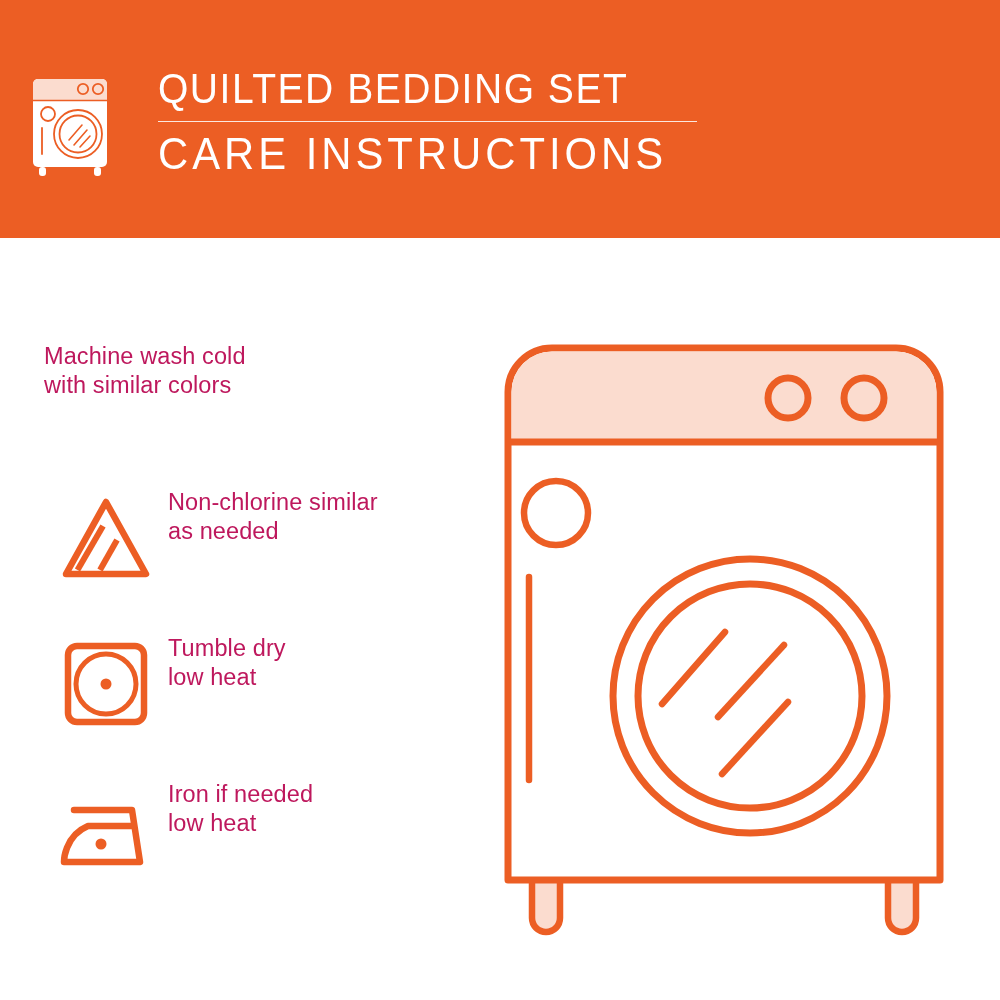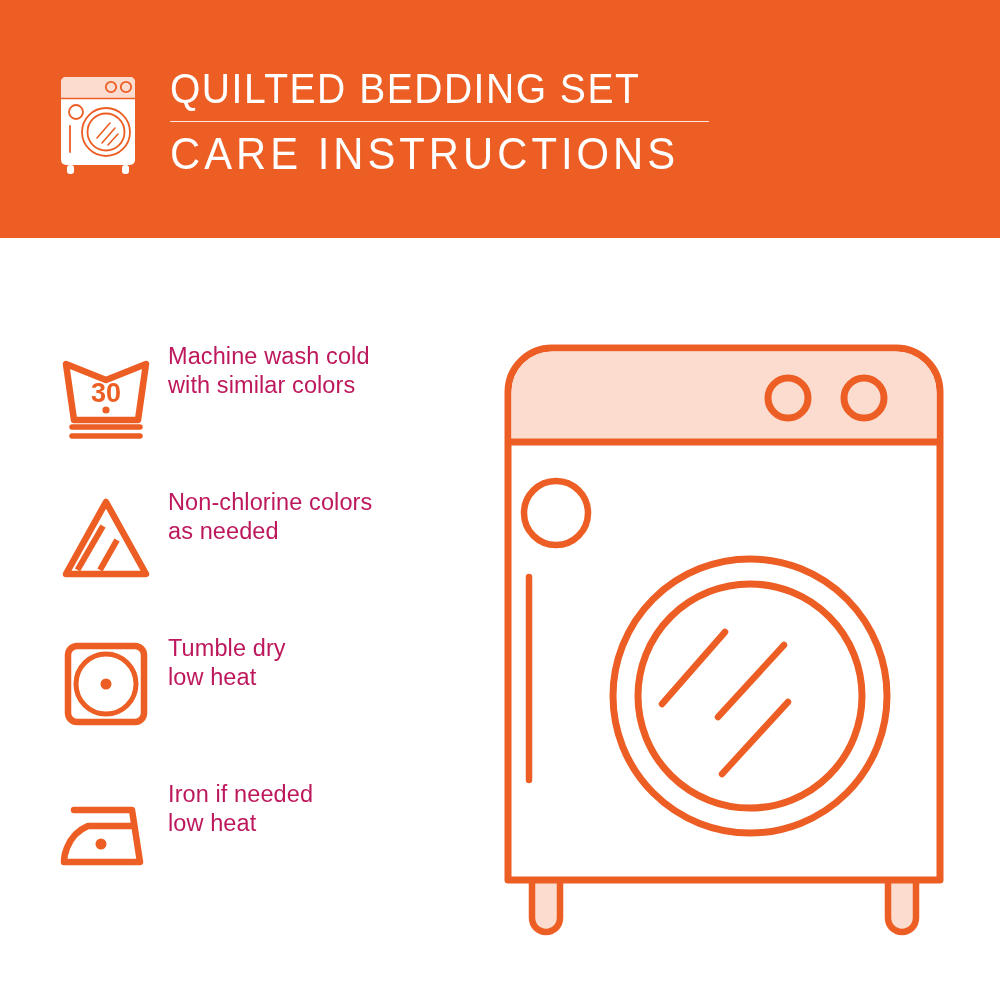--- a/index.html
+++ b/index.html
@@ -18,24 +18,25 @@
   
   #header-band {
     position: absolute;
     left: 0; top: 0;
     width: 1000px;
     height: 238px;
     background: #EC5E24;
   }
   #header-inner {
     position: absolute;
-    left: 56px;
+    left: 28px;
     top: 66px;
     display: flex;
-    align-items: center;
+    align-items: flex-end;
+    gap: 16px;
   }
   #header-logo {
     width: 96px;
     height: 104px;
     flex: 0 0 auto;
     margin-right: 18px;
     margin-top: 4px;
   }
   #header-text-block {
     display: flex;
@@ -145,45 +146,36 @@
       <div id="title-divider"></div>
       <div id="title-line-2">CARE INSTRUCTIONS</div>
     </div>
 
   </div>
 </div>
 
 <div id="instructions">
 
   <div class="instruction-row">
-    <div class="instruction-icon">
-      <svg viewBox="0 0 104 96" width="104" height="96" aria-hidden="true">
-        <path d="M12 20 L20 76 L84 76 L92 20 L52 36 Z" fill="none" stroke="#EC5E24" stroke-width="6.5" stroke-linejoin="round" stroke-linecap="round"></path>
-        <text x="52" y="58" text-anchor="middle" font-family="Liberation Sans, sans-serif" font-size="27" font-weight="bold" fill="#EC5E24">30</text>
-        <circle cx="52" cy="66" r="3.6" fill="#EC5E24"></circle>
-        <line x1="18" y1="83" x2="86" y2="83" stroke="#EC5E24" stroke-width="5.5" stroke-linecap="round"></line>
-        <line x1="18" y1="92" x2="86" y2="92" stroke="#EC5E24" stroke-width="5.5" stroke-linecap="round"></line>
-      </svg>
-    </div>
     <div class="instruction-text">
       <span class="line">Machine wash cold</span>
       <span class="line">with similar colors</span>
     </div>
   </div>
 
   <div class="instruction-row">
     <div class="instruction-icon">
       <svg viewBox="0 0 104 96" width="104" height="96" aria-hidden="true">
         <path d="M52 12 L92 84 L12 84 Z" fill="none" stroke="#EC5E24" stroke-width="6.5" stroke-linejoin="round"></path>
         <line x1="49" y1="36" x2="23.5" y2="80" stroke="#EC5E24" stroke-width="6" stroke-linecap="butt"></line>
         <line x1="63" y1="50" x2="46" y2="80" stroke="#EC5E24" stroke-width="6" stroke-linecap="butt"></line>
       </svg>
     </div>
     <div class="instruction-text">
-      <span class="line">Non-chlorine colors</span>
+      <span class="line">Non-chlorine similar</span>
       <span class="line">as needed</span>
     </div>
   </div>
 
   <div class="instruction-row">
     <div class="instruction-icon">
       <svg viewBox="0 0 104 96" width="104" height="96" aria-hidden="true">
         <rect x="14" y="10" width="76" height="76" rx="9" ry="9" fill="none" stroke="#EC5E24" stroke-width="6.5"></rect>
         <circle cx="52" cy="48" r="30" fill="none" stroke="#EC5E24" stroke-width="5"></circle>
         <circle cx="52" cy="48" r="5.5" fill="#EC5E24"></circle>

